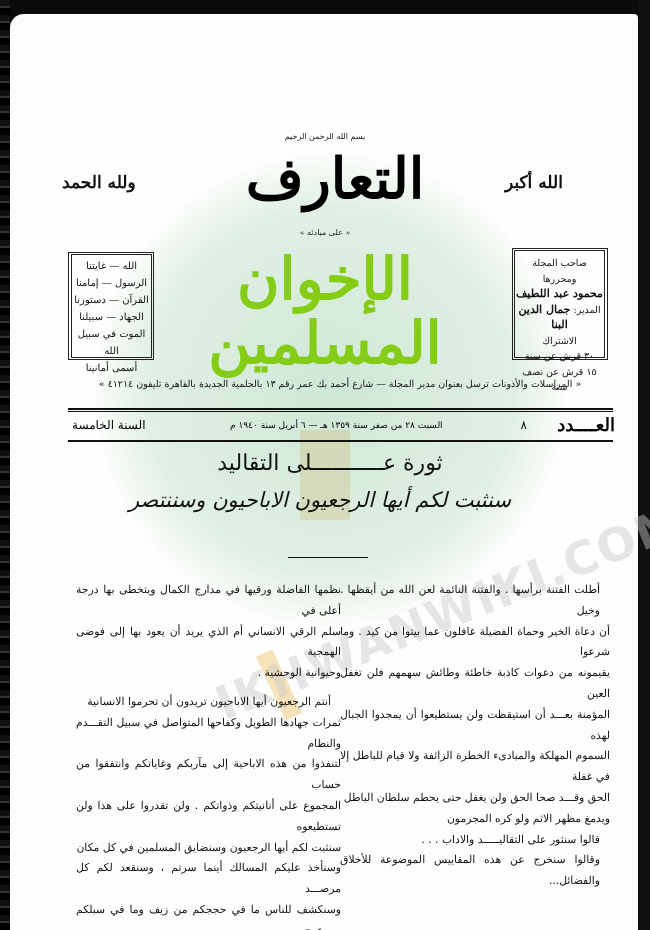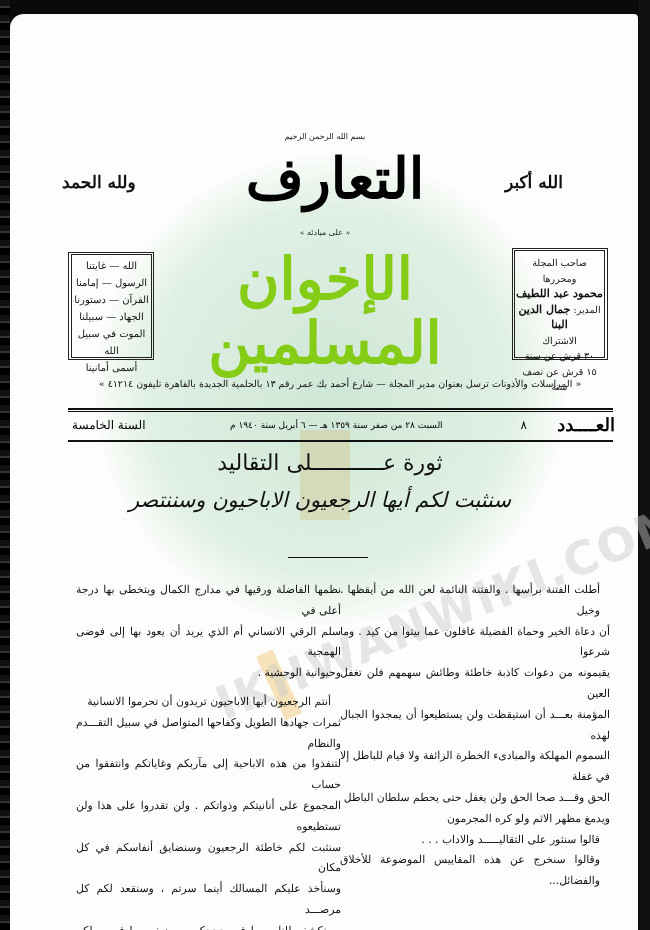--- a/index.html
+++ b/index.html
@@ -172,17 +172,17 @@
 
 <div class="abs col col-left rtl">
   <p>نظمها الفاضلة ورقيها في مدارج الكمال ويتخطى بها درجة أعلى في</p>
   <p>سلم الرقي الانساني أم الذي يريد أن يعود بها إلى فوضى الهمجية</p>
   <p>وحيوانية الوحشية .</p>
   <div class="gap"></div>
   <p class="indent">أنتم الرجعيون أيها الاباحيون تريدون أن تحرموا الانسانية</p>
   <p>ثمرات جهادها الطويل وكفاحها المتواصل في سبيل التقـــدم والنظام</p>
   <p>لتنفذوا من هذه الاباحية إلى مآربكم وغاياتكم وانتفقوا من حساب</p>
   <p>المجموع على أنانيتكم وذواتكم . ولن تقدروا على هذا ولن تستطيعوه</p>
-  <p>سنثبت لكم خاطئة الرجعيون وسنضايق أنفاسكم في كل مكان</p>
+  <p>سنثبت لكم أيها الرجعيون وسنضايق المسلمين في كل مكان</p>
   <p>وسنأخذ عليكم المسالك أينما سرتم ، وسنقعد لكم كل مرصـــد</p>
   <p>وسنكشف للناس ما في حججكم من زيف وما في سبلكم من عوج</p>
 
 </div>
 
 </body></html>

